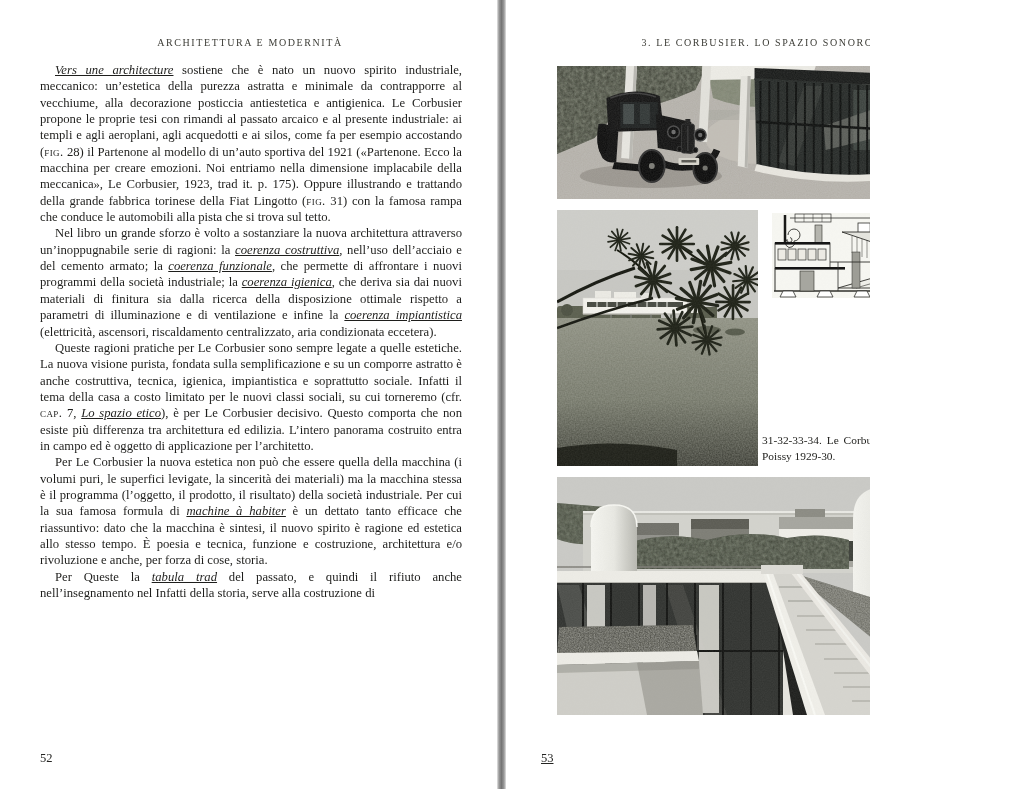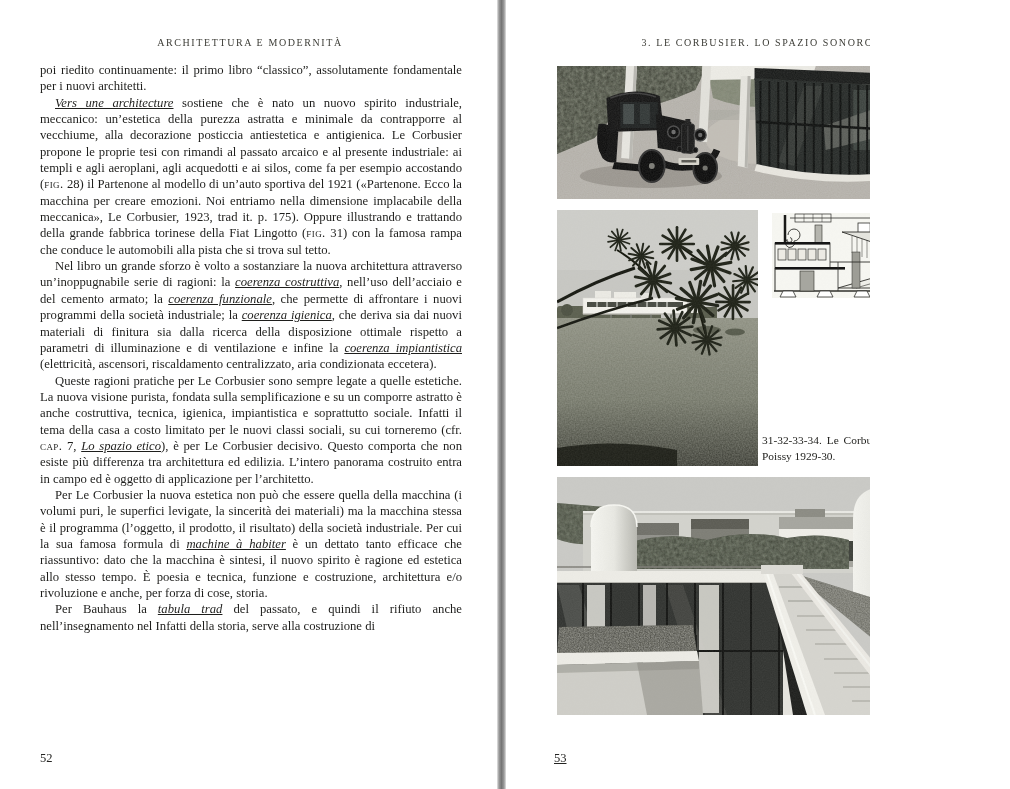--- a/index.html
+++ b/index.html
@@ -16,40 +16,39 @@
   .rh-left{left:40px;width:420px;}
   .rh-right{left:51px;width:401px;}
   .text-block{position:absolute;left:40px;top:62px;width:422px;font-size:12.7px;
               line-height:16.35px;text-align:justify;hyphens:auto;-webkit-hyphens:auto;}
   .para{margin:0;}
   .para.ind{text-indent:15px;}
   .it{font-style:italic;text-decoration:underline;}
   .sc{font-variant:small-caps;letter-spacing:.4px;margin-top:44px;}
   .page-number{position:absolute;top:751px;font-size:12.5px;text-align:left;color:#242422;}
   .pn-left{left:40px;width:420px;}
-  .pn-right{left:48px;width:401px;text-decoration:underline;}
+  .pn-right{left:35px;width:401px;text-decoration:underline;}
   .fig{position:absolute;overflow:hidden;background:#d8d8d4;}
   .fig svg{display:block;}
   .fig-caption{position:absolute;left:256px;top:433px;width:197px;font-size:11.4px;
                line-height:15.6px;text-align:justify;color:#22221f;}
 </style>
 </head>
 <body>
 
 <div class="spread">
 
   <div class="page page-left">
     <div class="running-head rh-left">ARCHITETTURA E MODERNITÀ</div>
     <div class="text-block">
-        <p class="para"><span>poi riedito continuamente: il primo libro “classico”, assolutamente fondamentale per i nuovi architetti.</span></p>
         <p class="para ind"><span class="it">Vers une architecture</span><span> sostiene che è nato un nuovo spirito industriale, meccanico: un’estetica della purezza astratta e minimale da contrapporre al vecchiume, alla decorazione posticcia antiestetica e antigienica. Le Corbusier propone le proprie tesi con rimandi al passato arcaico e al presente industriale: ai templi e agli aeroplani, agli acquedotti e ai silos, come fa per esempio accostando (</span><span class="sc">fig.</span><span> 28) il Partenone al modello di un’auto sportiva del 1921 («Partenone. Ecco la macchina per creare emozioni. Noi entriamo nella dimensione implacabile della meccanica», Le Corbusier, 1923, trad it. p. 175). Oppure illustrando e trattando della grande fabbrica torinese della Fiat Lingotto (</span><span class="sc">fig.</span><span> 31) con la famosa rampa che conduce le automobili alla pista che si trova sul tetto.</span></p>
         <p class="para ind"><span>Nel libro un grande sforzo è volto a sostanziare la nuova architettura attraverso un’inoppugnabile serie di ragioni: la </span><span class="it">coerenza costruttiva</span><span>, nell’uso dell’acciaio e del cemento armato; la </span><span class="it">coerenza funzionale</span><span>, che permette di affrontare i nuovi programmi della società industriale; la </span><span class="it">coerenza igienica</span><span>, che deriva sia dai nuovi materiali di finitura sia dalla ricerca della disposizione ottimale rispetto a parametri di illuminazione e di ventilazione e infine la </span><span class="it">coerenza impiantistica</span><span> (elettricità, ascensori, riscaldamento centralizzato, aria condizionata eccetera).</span></p>
         <p class="para ind"><span>Queste ragioni pratiche per Le Corbusier sono sempre legate a quelle estetiche. La nuova visione purista, fondata sulla semplificazione e su un comporre astratto è anche costruttiva, tecnica, igienica, impiantistica e soprattutto sociale. Infatti il tema della casa a costo limitato per le nuovi classi sociali, su cui torneremo (cfr. </span><span class="sc">cap.</span><span> 7, </span><span class="it">Lo spazio etico</span><span>), è per Le Corbusier decisivo. Questo comporta che non esiste più differenza tra architettura ed edilizia. L’intero panorama costruito entra in campo ed è oggetto di applicazione per l’architetto.</span></p>
         <p class="para ind"><span>Per Le Corbusier la nuova estetica non può che essere quella della macchina (i volumi puri, le superfici levigate, la sincerità dei materiali) ma la macchina stessa è il programma (l’oggetto, il prodotto, il risultato) della società industriale. Per cui la sua famosa formula di </span><span class="it">machine à habiter</span><span> è un dettato tanto efficace che riassuntivo: dato che la macchina è sintesi, il nuovo spirito è ragione ed estetica allo stesso tempo. È poesia e tecnica, funzione e costruzione, architettura e/o rivoluzione e anche, per forza di cose, storia.</span></p>
-        <p class="para ind"><span>Per Bauhaus la </span><span class="it">tabula trad</span><span> del passato, e quindi il rifiuto anche nell’insegnamento nel Infatti della storia, serve alla costruzione di</span></p>
+        <p class="para ind"><span>Per Queste la </span><span class="it">tabula trad</span><span> del passato, e quindi il rifiuto anche nell’insegnamento nel Infatti della storia, serve alla costruzione di</span></p>
       </div>
     <div class="page-number pn-left">52</div>
   </div>
 
   <div class="gutter"></div>
   <div class="page-edge"></div>
 
   <div class="page page-right">
     <div class="running-head rh-right">3. LE CORBUSIER. LO SPAZIO SONORO</div>
 

